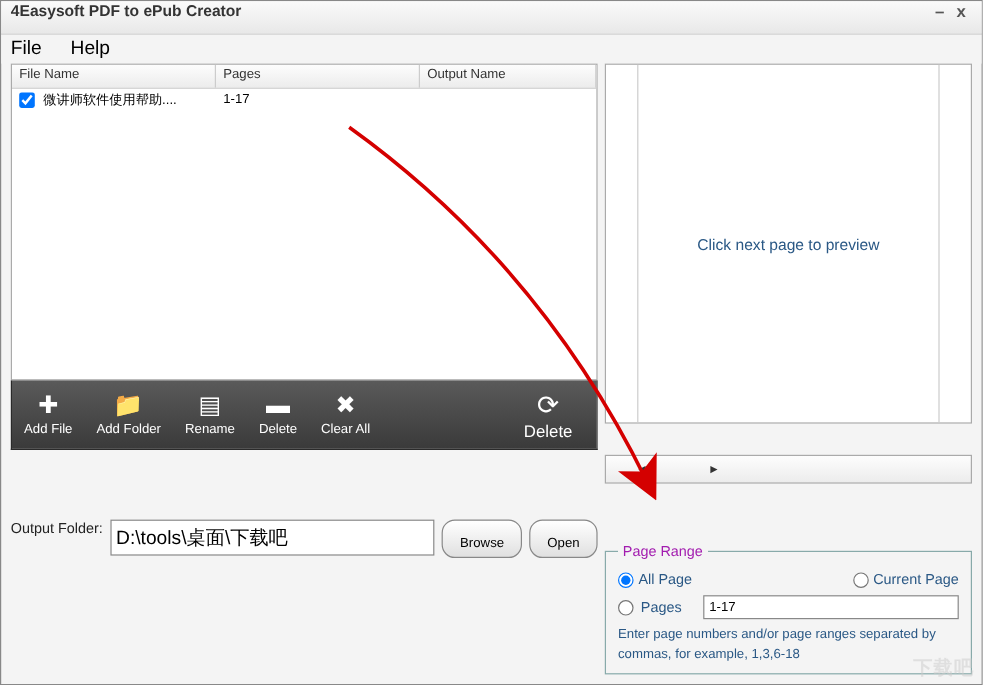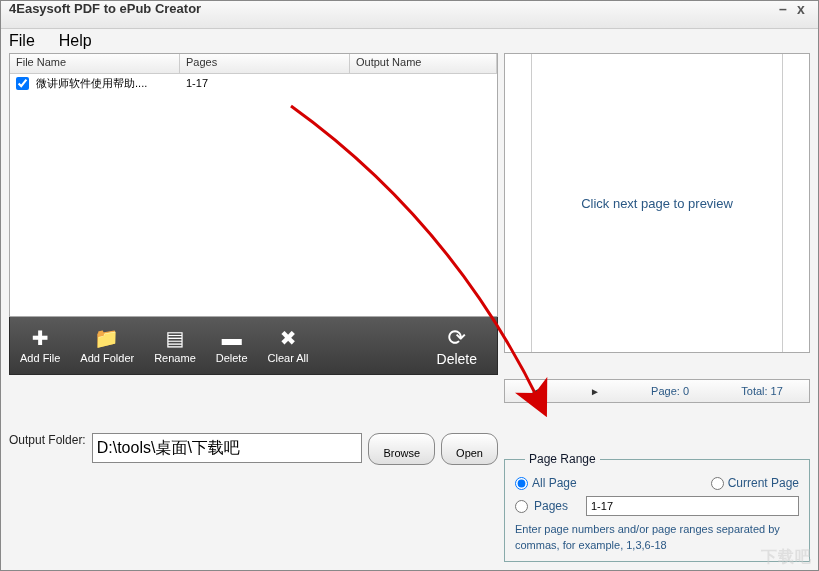--- a/index.html
+++ b/index.html
@@ -32,21 +32,21 @@
 .outrow label { font-size: 12px; color: #222; }
 .outrow input[type=text] { flex: 1; height: 30px; border: 1px solid #888; padding: 0 4px; font-size: 16px; }
 .pillbtn { height: 32px; border: 1px solid #888; border-radius: 11px; background: linear-gradient(#fff,#e0e0e0); padding: 13px 14px; font-size: 11px; cursor: pointer; }
 .preview { border: 1px solid #aaa; background: #fff; height: 300px; position: relative; display: flex; flex-direction: column; }
 .preview-inner { flex: 1; display: flex; }
 .preview-page { flex: 1; border-left: 1px solid #ccc; border-right: 1px solid #ccc; margin: 0 26px; display: flex; align-items: center; justify-content: center; color: #2a5885; font-size: 13px; }
 .pager { height: 24px; border: 1px solid #aaa; border-top: 1px solid #aaa; background: linear-gradient(#fdfdfd,#ececec); display: flex; align-items: center; font-size: 11px; color: #2a5885; margin-top: 2px; }
 .pager .nav { width: 60px; text-align: center; cursor: pointer; font-size: 10px; color: #333; }
 .pager .info { flex: 1; display: flex; justify-content: space-around; }
 .fieldset { border: 1px solid #8aa; margin-top: 32px; padding: 10px 10px 8px 10px; position: relative; }
-.fieldset .legend { position: absolute; top: -8px; left: 20px; background: #f4f4f4; padding: 0 4px; color: #0f172a; font-size: 12px; }
+.fieldset .legend { position: absolute; top: -8px; left: 10px; background: #f4f4f4; padding: 0 4px; color: #a21caf; font-size: 12px; }
 .radio-row { display: flex; align-items: center; margin: 6px 0; color: #2a5885; font-size: 12px; gap: 6px; }
 .radio-row.first { justify-content: space-between; }
 .radio-row input[type=text] { flex: 1; height: 20px; border: 1px solid #888; padding: 0 4px; font-size: 11px; }
 .hint { color: #2a5885; font-size: 11px; margin-top: 6px; line-height: 1.4; }
 .radio-group { display: flex; align-items: center; gap: 4px; }
 svg.arrow { position: absolute; left: 280px; top: 100px; pointer-events: none; }
 .watermark { position: absolute; right: 6px; bottom: 2px; color: #ccc; font-size: 16px; font-weight: bold; opacity: 0.5; letter-spacing: 1px; }
 </style>
 </head>
 <body>
@@ -120,24 +120,20 @@
 
     <div class="right">
       <div class="preview">
         <div class="preview-inner">
           <div class="preview-page">Click next page to preview</div>
         </div>
       </div>
       <div class="pager">
         <div class="nav">◄</div>
         <div class="nav">►</div>
-        <div class="info">
-          <span>Page: 0</span>
-          <span>Total: 17</span>
-        </div>
       </div>
 
       <div class="fieldset">
         <div class="legend">Page Range</div>
         <div class="radio-row first">
           <span class="radio-group">
             <input type="radio" name="pr" checked="" style="">
             <span>All Page</span>
           </span>
           <span class="radio-group">

